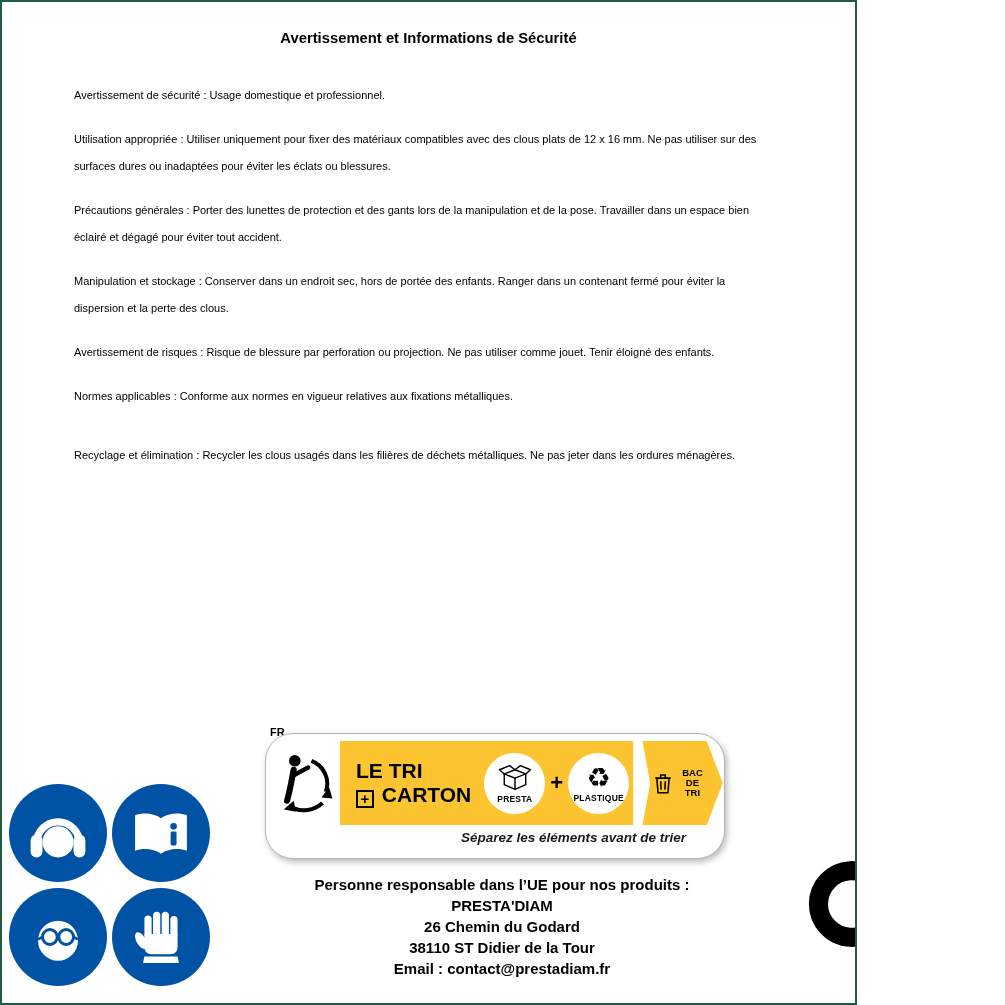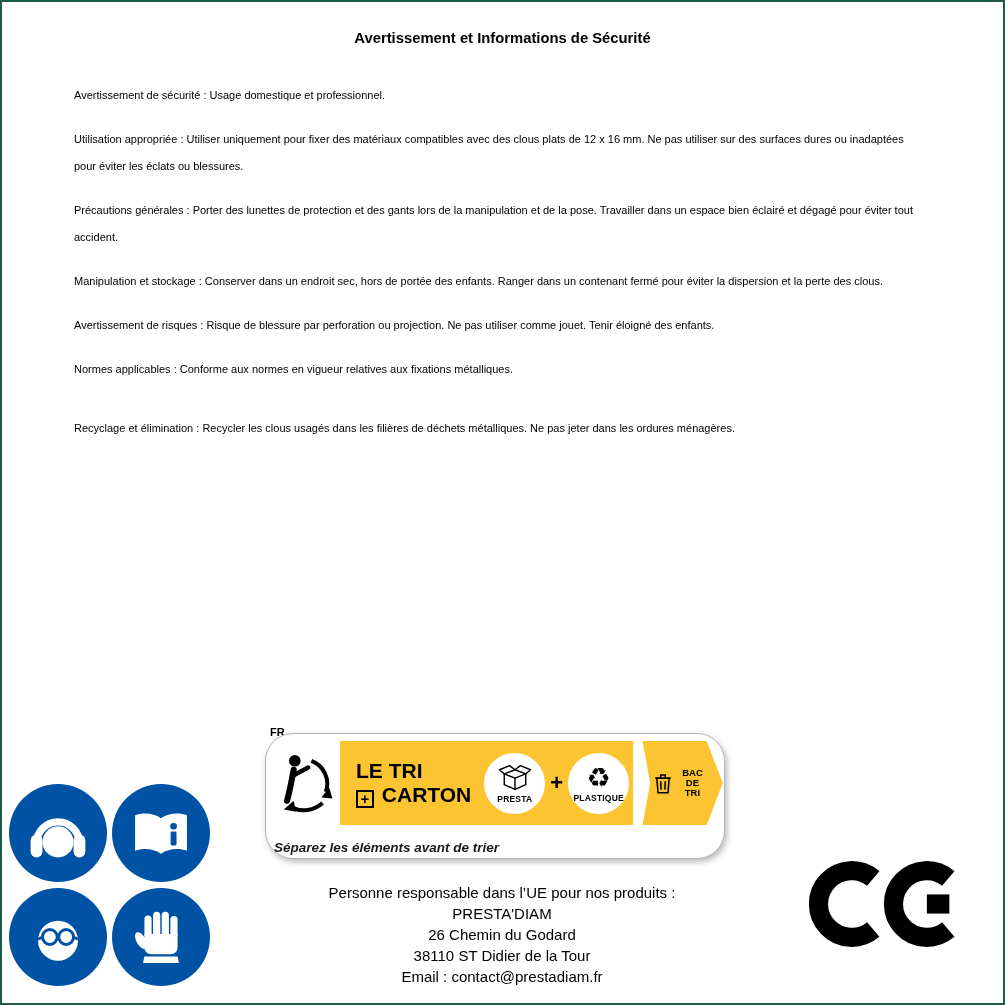--- a/index.html
+++ b/index.html
@@ -1,21 +1,21 @@
 <!DOCTYPE html>
 <html><head>
 <meta charset="utf-8">
 <style>
   * { margin:0; padding:0; box-sizing:border-box; }
   html,body { background:#ffffff; }
   body { font-family:"Liberation Sans", sans-serif; color:#000; }
 
   #page {
     position:relative;
-    width:1005px; height:1005px;
+    width:857px; height:1005px;
     background:#fff;
     border:2px solid #1E5C43;
     overflow:hidden;
   }
 
   .doc-title {
     padding-top:28px;
     text-align:center;
     font-weight:bold;
     font-size:14.8px;
@@ -91,30 +91,30 @@
     background:#fff;
     clip-path:polygon(0 0, 55% 0, 100% 50%, 55% 100%, 0 100%);
     margin:0 1px;
   }
   .bin-sec {
     display:flex; align-items:center; gap:9px;
     padding-right:20px; margin-left:2px;
   }
   .bin-text { font-size:9.5px; font-weight:bold; line-height:10px; text-align:center; }
   .tri-footer {
-    margin-top:15px; padding-right:28px;
-    text-align:left;
+    margin-top:5px; padding-right:28px;
+    text-align:right;
     font-size:13.5px; font-weight:bold; font-style:italic; color:#1a1a1a;
   }
 
   
   .resp {
     position:absolute; left:240px; top:872px; width:520px;
-    text-align:center; font-weight:normal;
-    font-size:15px; line-height:21px;margin-top:8px;
+    text-align:center; font-weight:bold;
+    font-size:15px; line-height:21px;
   }
 
   
   .ce { position:absolute; left:798px; top:852px; width:172px; height:101px; }
   .sr-only {
     position:absolute; width:1px; height:1px; overflow:hidden;
     clip:rect(0 0 0 0); white-space:nowrap;
   }
 </style>
 </head>

